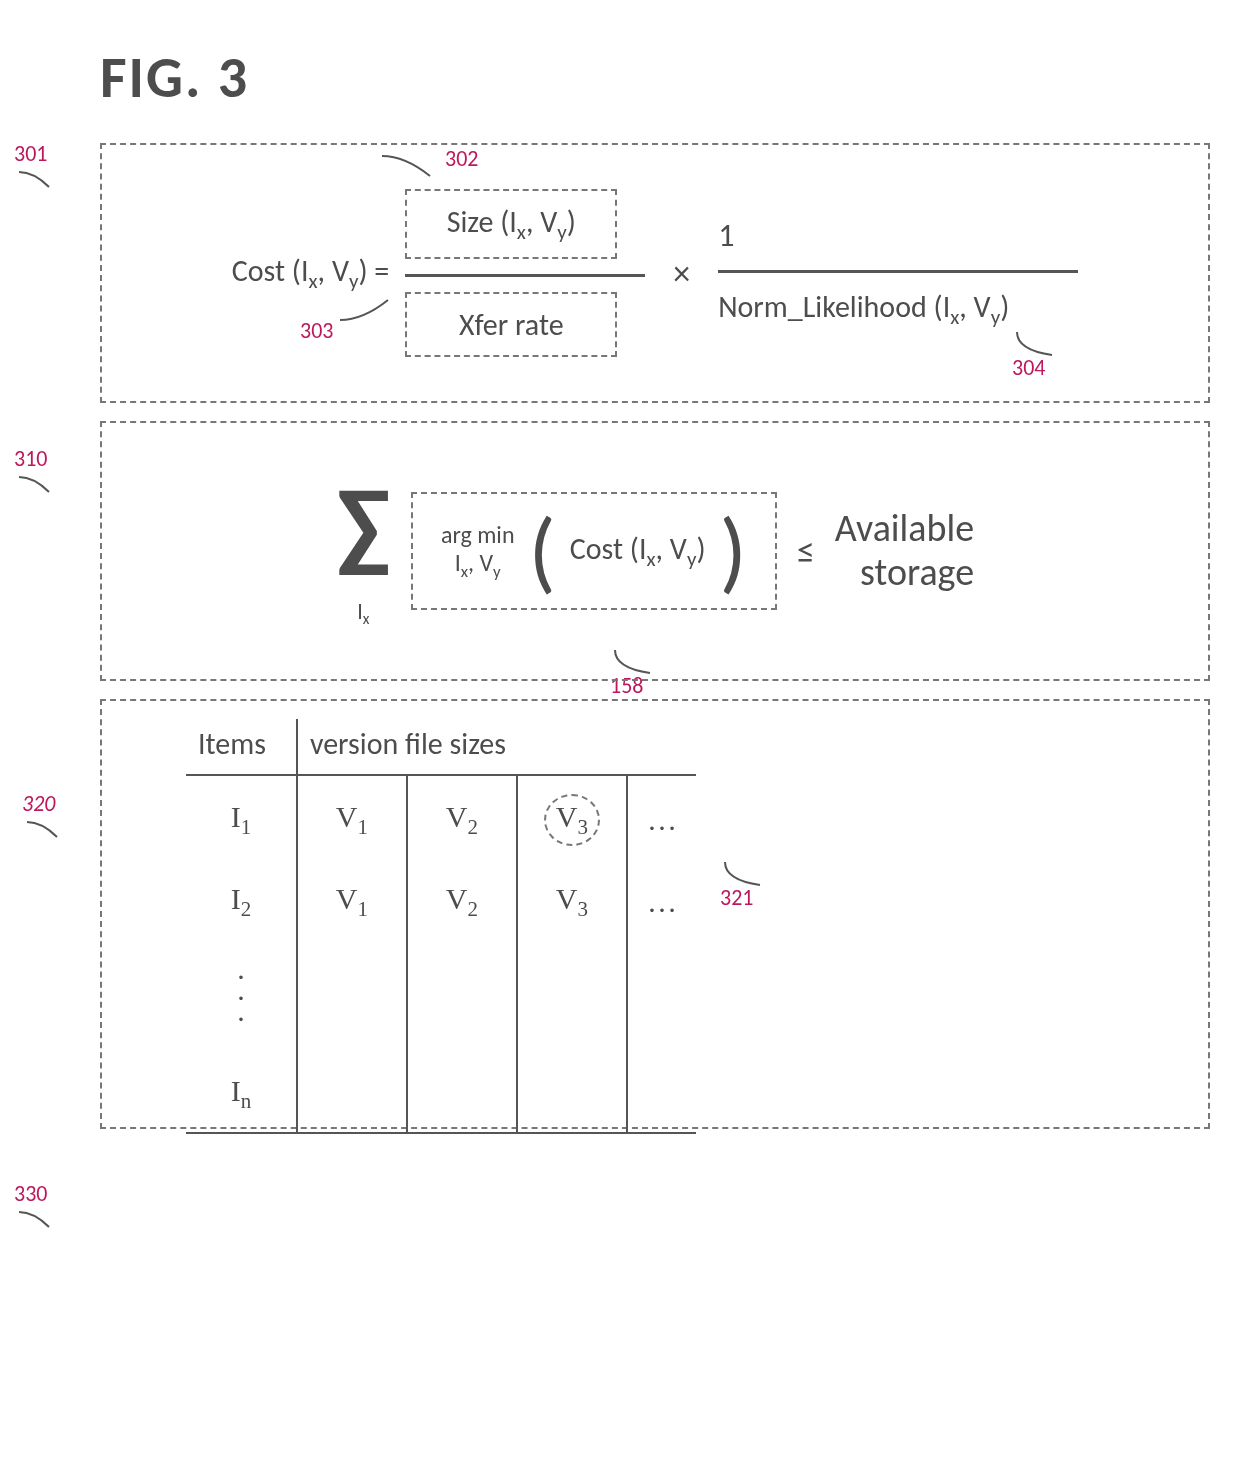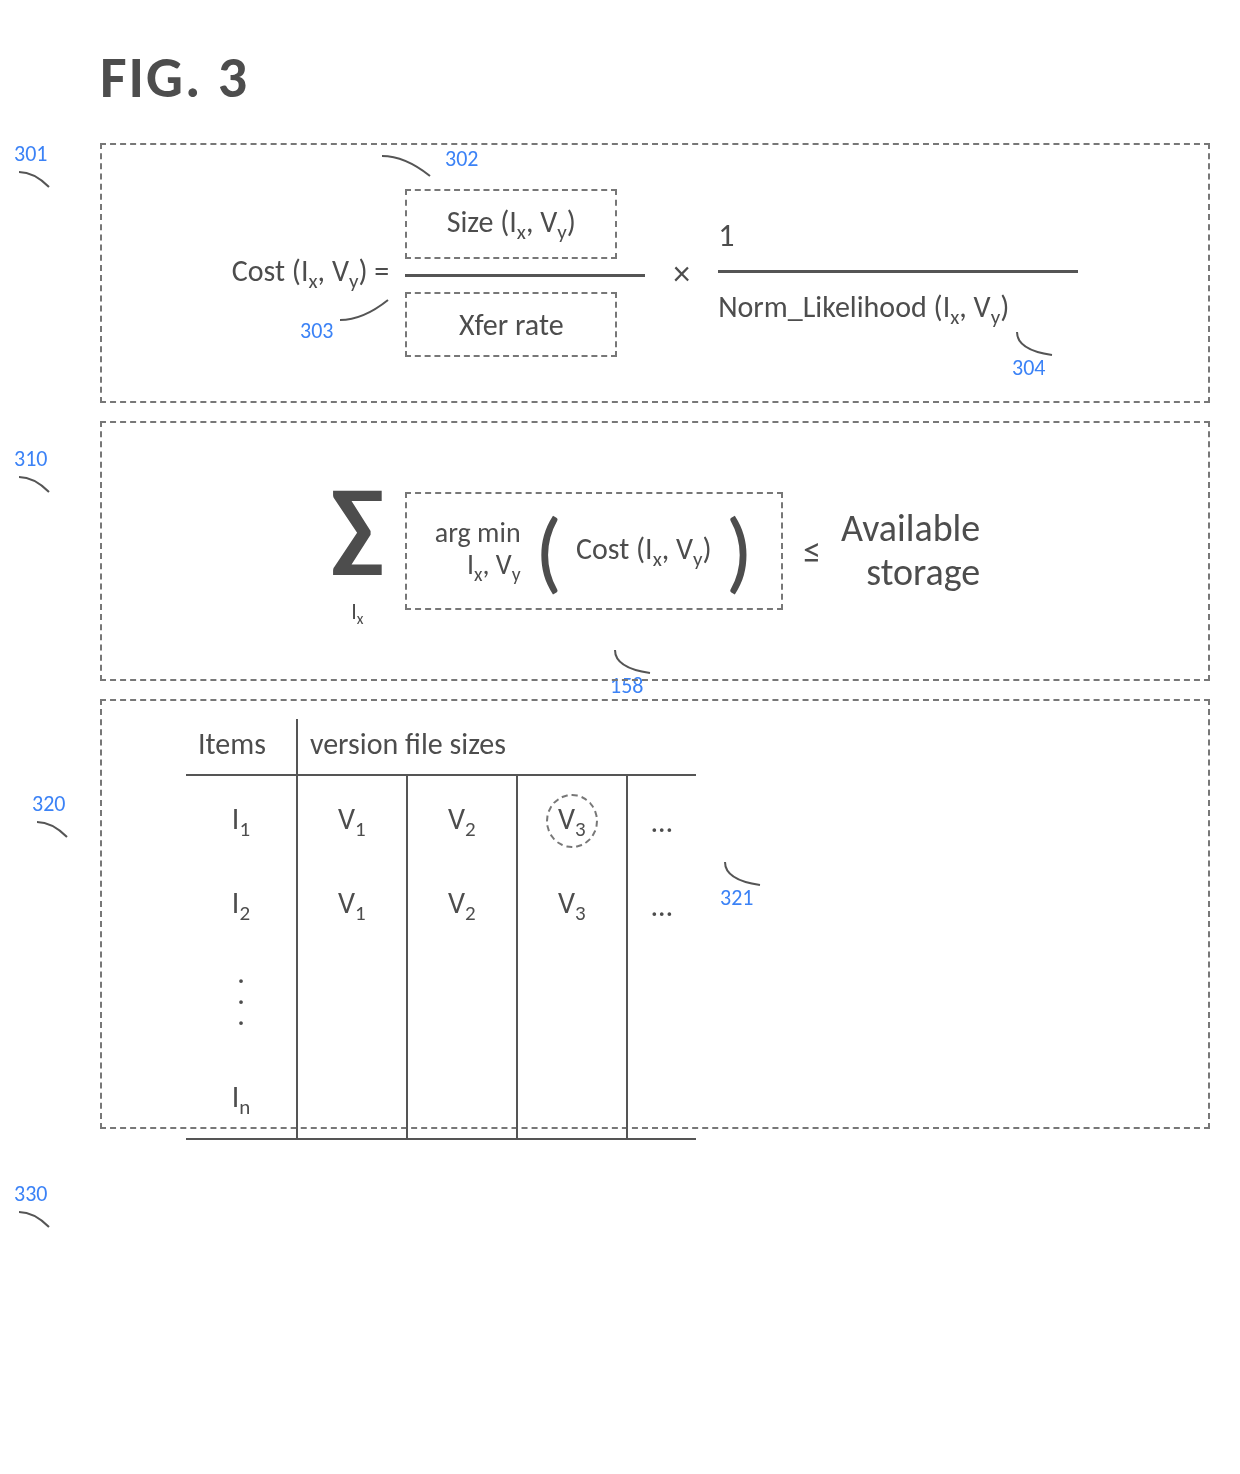--- a/index.html
+++ b/index.html
@@ -91,21 +91,21 @@
     font-weight: bold;
   }
   .sigma-sub { font-size: 22px; margin-top: 26px; text-align: center; }
   .sub311 {
     border: 2px dashed #777;
     padding: 12px 28px;
     display: flex;
     align-items: center;
     gap: 14px;
   }
-  .argmin { text-align: right; font-size: 28px; line-height: 1.15; }
+  .argmin { text-align: center; font-size: 24px; line-height: 1.15; }
   .bigparen { font-size: 90px; font-weight: 400; line-height: 1; }
   .available { text-align: right; font-size: 38px; line-height: 1.15; }
 
   
   .tbl {
     margin-left: 60px;
     border-collapse: collapse;
   }
   .tbl th {
     font-weight: 400;
@@ -114,37 +114,38 @@
     padding: 6px 30px 12px 12px;
     border-bottom: 2px solid #555;
   }
   .tbl th.items { border-right: 2px solid #555; }
   .tbl th.vfs { text-align: left; }
   .tbl td {
     font-size: 30px;
     text-align: center;
     padding: 18px 14px;
     border-right: 2px solid #555;
+    font-family: Liberation Serif, serif;
   }
   .tbl td.noright { border-right: none; }
   .tbl td.items { border-right: 2px solid #555; min-width: 80px; }
   .tbl td.vcell { min-width: 80px; }
   .tbl td.ellcell { min-width: 40px; }
   .circled {
     display: inline-block;
     border: 2px dashed #777;
     border-radius: 50%;
     padding: 4px 10px;
   }
 
   
   .callout {
     position: absolute;
     font-size: 22px;
-    color: #3b82f6;
+    color: #be185d;
     font-weight: 400;
   }
   .callout svg { display: block; }
 </style>
 </head>
 <body>
 
 <div class="page">
 
   <div class="fig-title">FIG. 3</div>
@@ -178,21 +179,21 @@
     <svg width="40" height="30">
         <path d="M5 5 Q 20 5 35 20" stroke="#555" stroke-width="2" fill="none"></path>
       </svg>
   </div>
   <div class="callout" style="left:610px; top:648px;">
     <svg width="50" height="30">
         <path d="M5 2 Q 5 20 40 25" stroke="#555" stroke-width="2" fill="none"></path>
       </svg>
     <span style="position:relative; top:-6px;">158</span>
   </div>
-  <div class="callout" style="left:32px; top:790px;">
+  <div class="callout" style="left:22px; top:790px;font-style:italic;">
     <span>320</span>
     <svg width="40" height="30">
         <path d="M5 5 Q 20 5 35 20" stroke="#555" stroke-width="2" fill="none"></path>
       </svg>
   </div>
   <div class="callout" style="left:720px; top:860px;">
     <svg width="50" height="30">
         <path d="M5 2 Q 5 20 40 25" stroke="#555" stroke-width="2" fill="none"></path>
       </svg>
     <span style="position:relative; top:-6px;">321</span>

